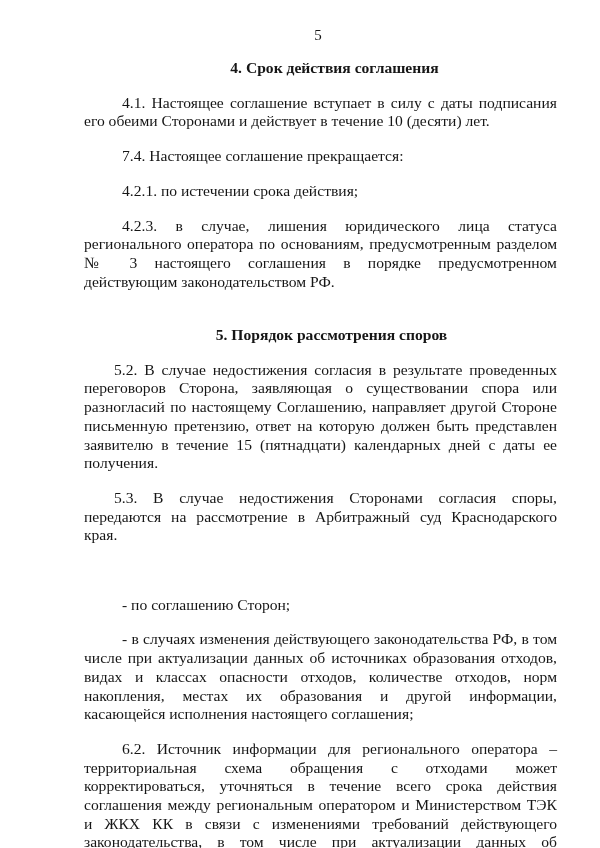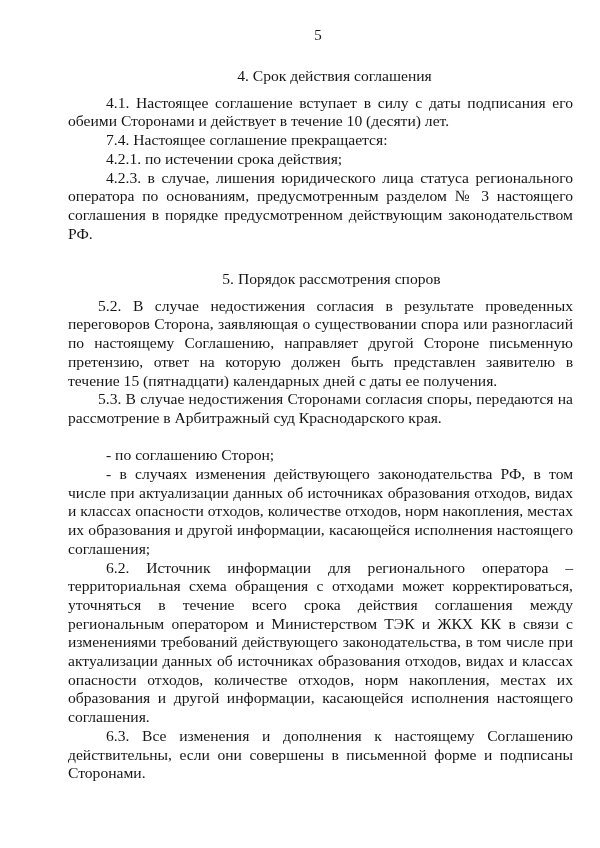--- a/index.html
+++ b/index.html
@@ -36,29 +36,29 @@
   }
   .content {
     position: absolute;
     left: 68px;
     top: 59px;
     width: 505px;
     font-size: 15.6px;
     line-height: 18.7px;
   }
   .heading {
-    font-weight: normal;
+    font-weight: bold;
     text-align: center;
-    margin: 8px;
+    margin: 0;
     padding-left: 30px;
     font-size: 15.6px;
     line-height: 18.7px;
   }
   .p {
-    margin: 0;
+    margin: 16px;
     text-align: justify;
     text-align-last: left;
   }
   .indent { text-indent: 38px; }
   .indent2 { text-indent: 30px; }
   .gap { height: 18.7px; }
   .heading.sec4 { padding-left: 28px; }
   .heading.sec5 { padding-left: 22px; }
   .heading.sec6 { padding-left: 22px; }
 </style>

